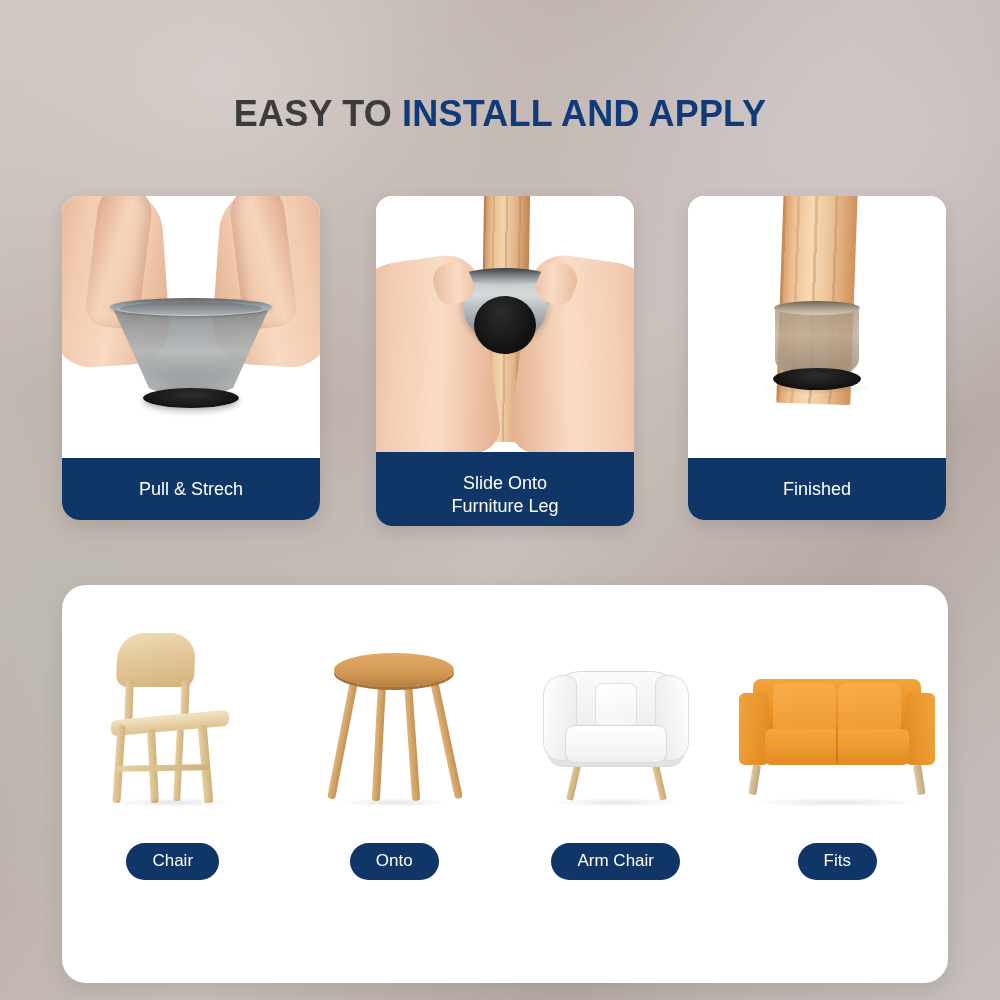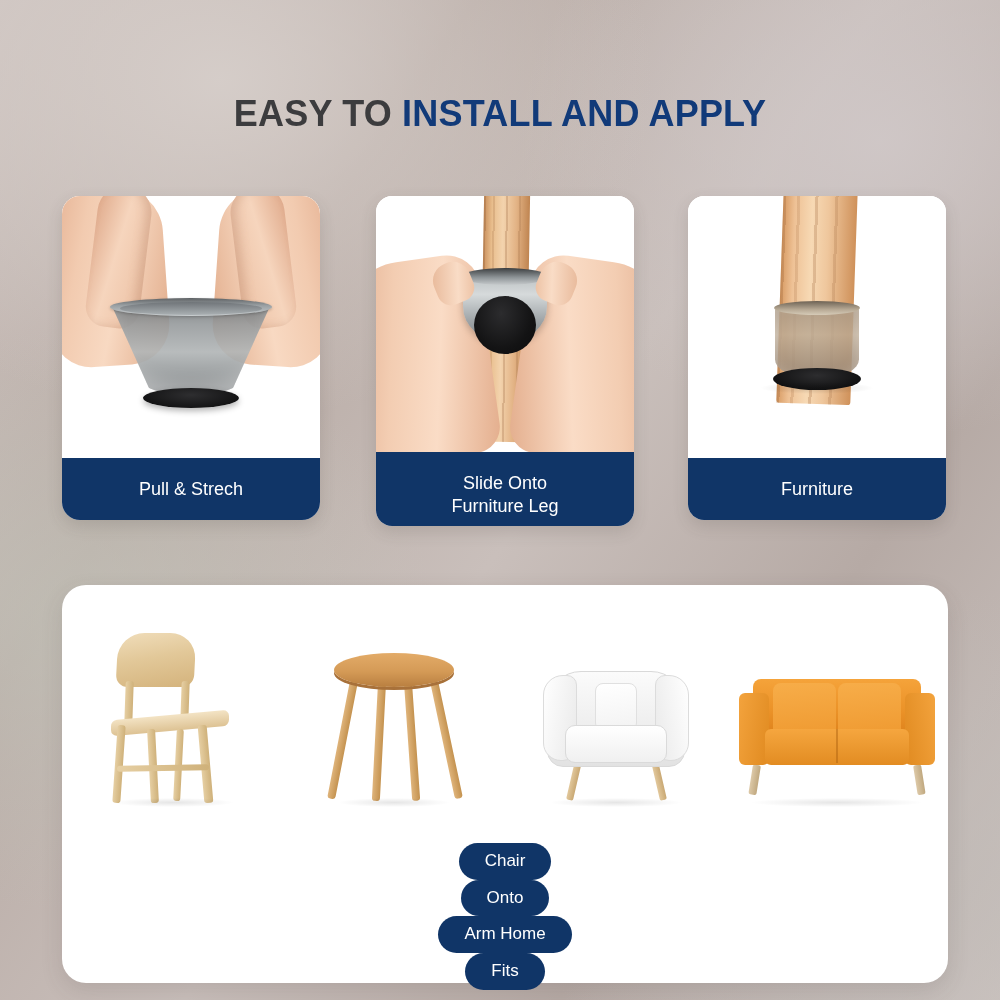--- a/index.html
+++ b/index.html
@@ -397,21 +397,20 @@
     position: absolute; left: 50%; bottom: -4px; transform: translateX(-50%);
     height: 9px; border-radius: 50%;
     background: radial-gradient(ellipse, rgba(0,0,0,0.10) 0%, rgba(0,0,0,0) 72%);
   }
 
   
   .pill-row {
     position: absolute;
     left: 0; right: 0; top: 258px;
     display: flex;
-    flex-direction: column;
   }
   .pill-cell { flex: 1 1 0; display: flex; justify-content: center; }
   .pill {
     background: #103567;
     color: #ffffff;
     font-size: 17px;
     font-weight: 500;
     padding: 9px 26px;
     border-radius: 20px;
     white-space: nowrap;
@@ -474,21 +473,21 @@
     </div>
 
     <div class="step-card c3">
       <div class="shot">
         <div class="p3-leg"></div>
         <div class="p3-cup"></div>
         <div class="p3-cup-rim"></div>
         <div class="p3-base"></div>
         <div class="p3-shadow"></div>
       </div>
-      <div class="caption">Furniture</div>
+      <div class="caption">Finished</div>
     </div>
   </div>
 
   <div class="panel">
 
     <div class="furniture-row">
 
       <div class="furn-cell">
         <div class="furn-art ch">
           <div class="ch-back"></div>
@@ -545,21 +544,21 @@
     </div>
 
     <div class="pill-row">
       <div class="pill-cell">
         <span class="pill">Chair</span>
       </div>
       <div class="pill-cell">
         <span class="pill">Onto</span>
       </div>
       <div class="pill-cell">
-        <span class="pill">Arm Home</span>
+        <span class="pill">Arm Chair</span>
       </div>
       <div class="pill-cell">
         <span class="pill">Fits</span>
       </div>
     </div>
 
   </div>
 
 </div>
 

